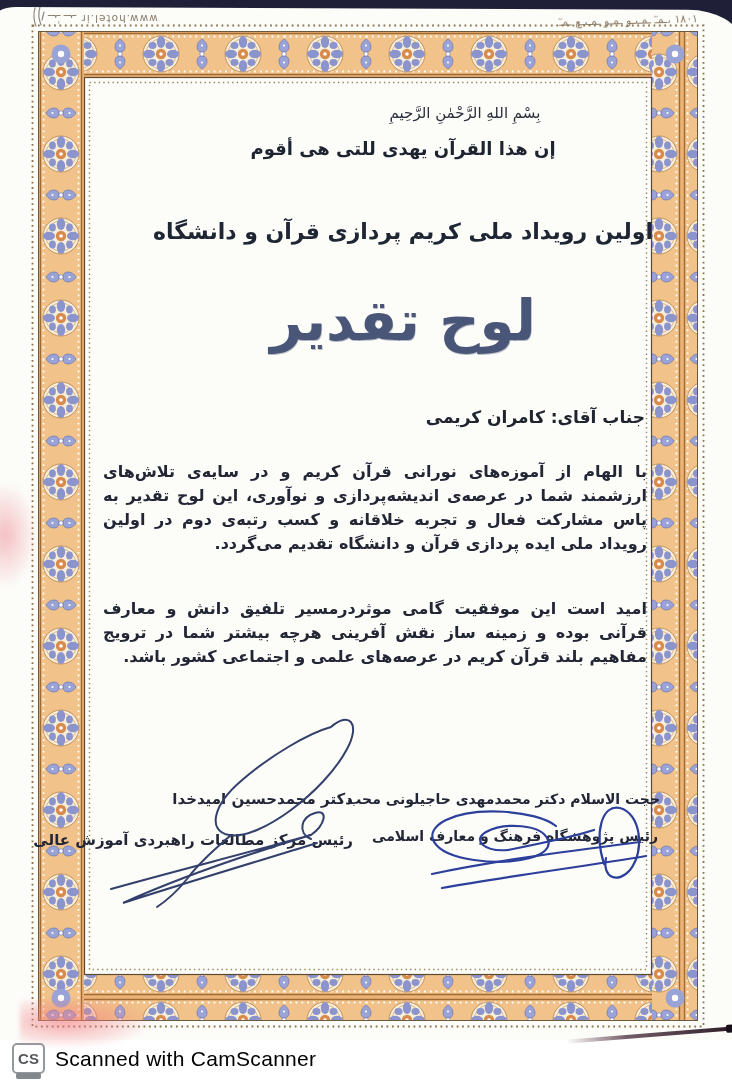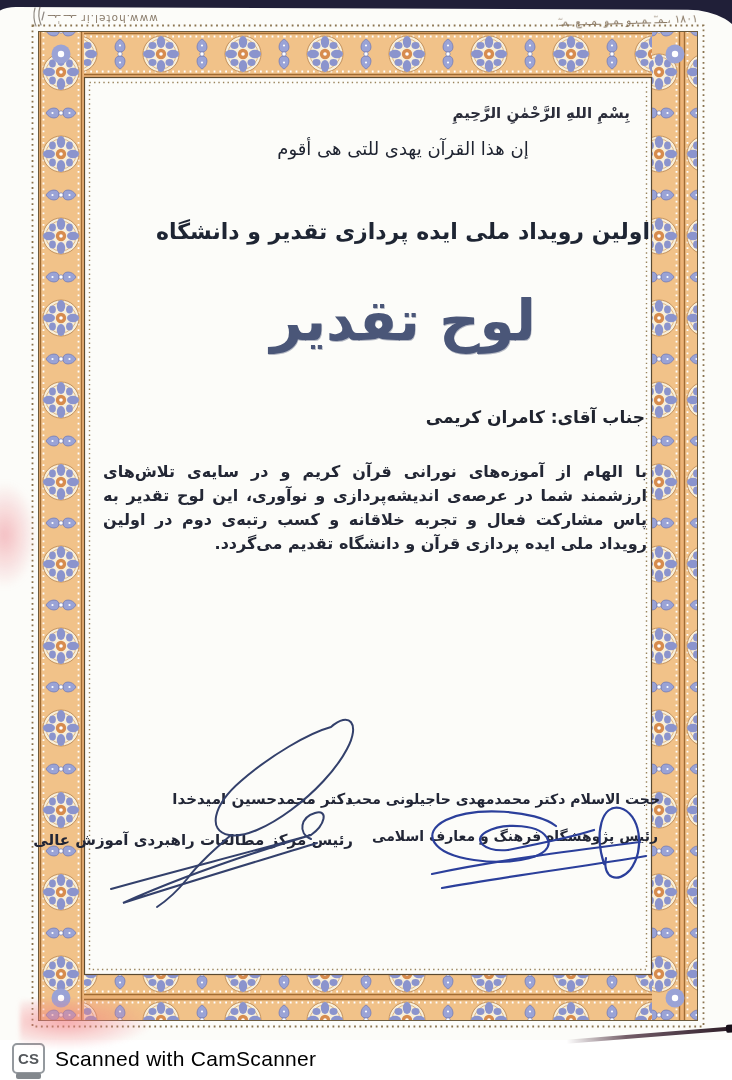--- a/index.html
+++ b/index.html
@@ -16,24 +16,24 @@
              transform:rotate(180deg);letter-spacing:1px;filter:blur(.3px);white-space:nowrap;}
   .anno-right{position:absolute;right:34px;top:14px;font-size:11px;color:rgba(100,78,52,.75);
               direction:rtl;transform:rotate(-1.5deg);filter:blur(.3px);white-space:nowrap;}
   .clip-mark{position:absolute;left:30px;top:4px;}
 
   
   .frame{position:absolute;left:38px;top:31px;}
 
   
   .fa{direction:rtl;color:#20242f;}
-  .bismillah{position:absolute;left:300px;top:104px;width:330px;
-             font-size:15px;font-weight:bold;color:#2b2d3a;}
+  .bismillah{position:absolute;left:300px;top:104px;width:330px;text-align:center;
+             font-size:15px;font-weight:normal;color:#2b2d3a;}
   .ayah{position:absolute;left:120px;right:46px;top:138px;text-align:center;
-        font-size:18px;font-weight:normal;color:#1e2330;}
+        font-size:18px;font-weight:bold;color:#1e2330;}
   .event-title{position:absolute;left:120px;right:46px;top:219px;text-align:center;
                font-size:22px;font-weight:bold;color:#1e2533;}
   .main-title{position:absolute;left:120px;right:46px;top:288px;text-align:center;
               font-size:56px;font-weight:bold;color:#4a5678;
               text-shadow:0.6px 0.6px 0 rgba(46,58,94,.35);}
   .recipient{position:absolute;right:87px;top:407px;font-size:17px;font-weight:bold;white-space:nowrap;}
   .para{position:absolute;right:85px;left:103px;font-size:16px;font-weight:bold;
         line-height:24px;text-align:justify;color:#232735;}
   .para-1{top:460px;}
   .para-2{top:597px;}
@@ -142,24 +142,25 @@
     </g>
 
     <rect x="0.5" y="0.5" width="659" height="989" fill="none" stroke="#6b5a3d" stroke-width="1"></rect>
     <rect x="-5.5" y="-5.5" width="671" height="1001" fill="none" stroke="#8a7450" stroke-width="1.8" stroke-dasharray="1.8 3.6"></rect>
     <rect x="46.5" y="46.5" width="567" height="897" fill="none" stroke="#5b4a30" stroke-width="1.2"></rect>
     <rect x="51.5" y="51.5" width="557" height="887" fill="none" stroke="#9a845c" stroke-width="1.4" stroke-dasharray="1.4 3.2"></rect>
   </svg>
 
   <div class="fa bismillah">بِسْمِ اللهِ الرَّحْمٰنِ الرَّحِیمِ</div>
   <div class="fa ayah">إن هذا القرآن یهدی للتی هی أقوم</div>
-  <div class="fa event-title">اولین رویداد ملی ایده پردازی تقدیر و دانشگاه</div>
+  <div class="fa event-title">اولین رویداد ملی کریم پردازی قرآن و دانشگاه</div>
   <div class="fa main-title">لوح تقدیر</div>
   <div class="fa recipient">جناب آقای: کامران کریمی</div>
   <div class="fa para para-1">با الهام از آموزه‌های نورانی قرآن کریم و در سایه‌ی تلاش‌های ارزشمند شما در عرصه‌ی اندیشه‌پردازی و نوآوری، این لوح تقدیر به پاس مشارکت فعال و تجربه خلاقانه و کسب رتبه‌ی دوم در اولین رویداد ملی ایده پردازی قرآن و دانشگاه تقدیم می‌گردد.</div>
+  <div class="fa para para-2">امید است این موفقیت گامی موثردرمسیر تلفیق دانش و معارف قرآنی بوده و زمینه ساز نقش آفرینی هرچه بیشتر شما در ترویج مفاهیم بلند قرآن کریم در عرصه‌های علمی و اجتماعی کشور باشد.</div>
 
   <div class="fa sig-text sig-left-text">
     <div class="line">دکتر محمدحسین امیدخدا</div>
     <div class="line">رئیس مرکز مطالعات راهبردی آموزش عالی</div>
   </div>
   <svg class="sig-svg sig-svg-left" width="300" height="220">
     <g fill="none" stroke="#33406b" stroke-width="2" stroke-linecap="round">
       <path d="M236 34 C254 18 266 30 252 56 C230 98 164 148 134 142 C112 138 118 112 146 88 C176 62 214 40 236 34"></path>
       <path d="M136 142 C120 156 104 170 92 186 C84 196 74 206 62 214"></path>
       <path d="M16 196 C80 178 160 158 216 142 C170 156 90 182 28 210 C90 190 170 166 222 150"></path>

